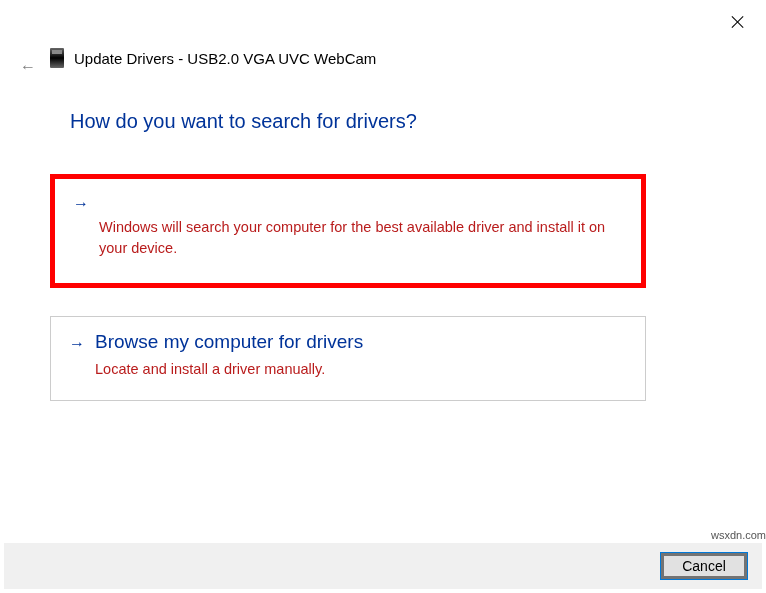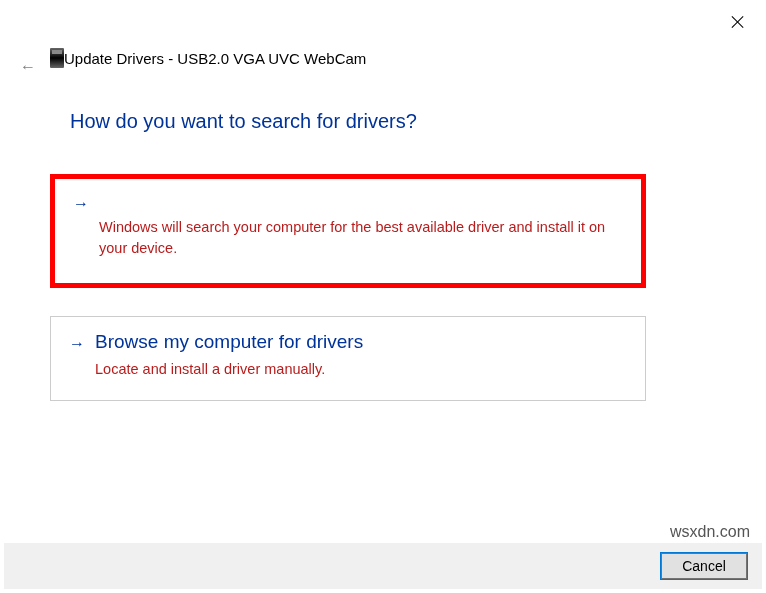--- a/index.html
+++ b/index.html
@@ -37,20 +37,21 @@
     left: 20px;
     color: #808080;
     font-size: 16px;
   }
   .title-row {
     position: absolute;
     top: 48px;
     left: 50px;
     display: flex;
     align-items: center;
+    gap: 10px;
   }
   .device-icon {
     width: 14px;
     height: 20px;
     background: linear-gradient(#666, #000, #666);
     border-radius: 1px;
     position: relative;
   }
   .device-icon::after {
     content:"";
@@ -118,36 +119,36 @@
     height: 46px;
     background: #f0f0f0;
     display: flex;
     align-items: center;
     justify-content: flex-end;
     padding-right: 14px;
   }
   .cancel-btn {
     width: 88px;
     height: 28px;
-    border: 2px solid #737373;
+    border: 4px solid #737373;
     background: #e1e1e1;
     outline: 1px solid #0078d7;
     outline-offset: -1px;
     font-size: 14px;
     color: #000;
     display:flex;
     align-items:center;
     justify-content:center;
     cursor:pointer;
   }
   .watermark {
     position: absolute;
-    right: 16px;
+    right: 0;
     bottom: 52px;
-    font-size: 16px;
+    font-size: 11px;
     color: #555;
     text-align: center;
   }
 </style>
 </head>
 <body>
 
 <div class="close-btn"></div>
 
 <div class="back-arrow">←</div>

